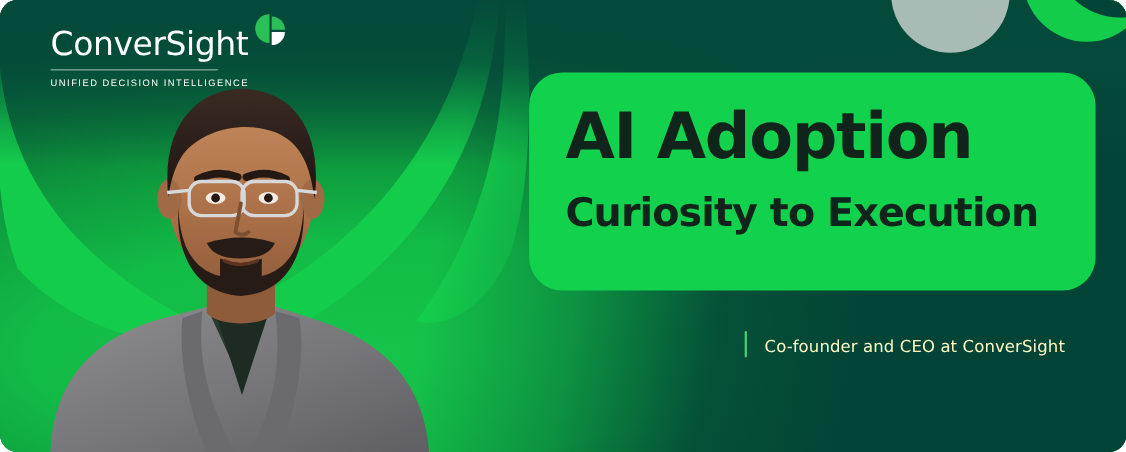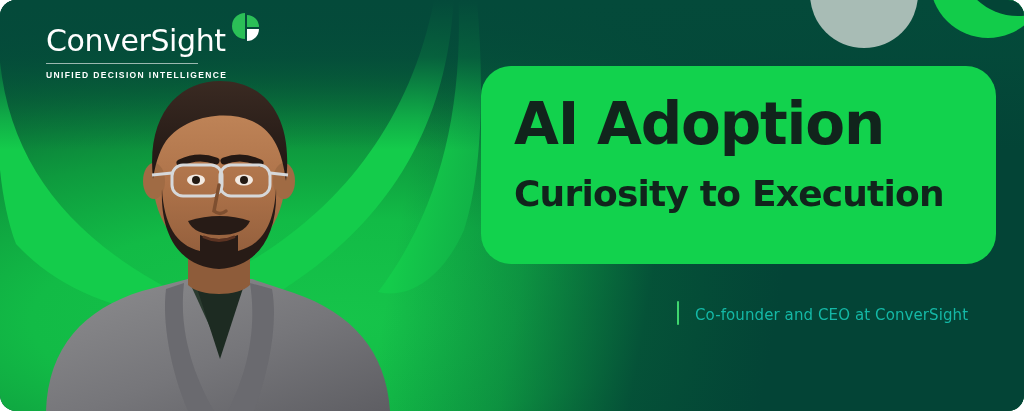--- a/index.html
+++ b/index.html
@@ -80,21 +80,21 @@
   }
   .logo-mark {
     position:relative; width:34px; height:34px;
     margin-left:3px; margin-top:-16px; flex:0 0 auto;
   }
   .logo-rule {
     margin-top:7px; height:1px; width:152px; background:rgba(255,255,255,0.6);
   }
   .logo-tag {
     margin-top:6px;
-    font-size:8.5px; font-weight:700; letter-spacing:1.35px;
+    font-size:8.5px; font-weight:400; letter-spacing:1.35px;
     color:#ffffff; white-space:nowrap; text-align:center;
     width:123px;
   }
 
   
   .title-card {
     position:absolute;
     left:481px; top:66px;
     width:515px; height:198px;
     background:#12d24d;
@@ -126,21 +126,21 @@
     margin-right:16px; border-radius:1px;
   }
   .speaker-text { padding-top:1px; }
   .speaker-name {
     font-family:"DejaVu Sans", sans-serif;
     font-size:15px; font-weight:700; color:#ffffff;
     letter-spacing:0.1px; line-height:1.25; white-space:nowrap;
   }
   .speaker-role {
     font-family:"DejaVu Sans", sans-serif;
-    font-size:15px; font-weight:400; color:#14b8a6;
+    font-size:15px; font-weight:400; color:#fef9c3;
     letter-spacing:0.1px; line-height:1.35; white-space:nowrap;
     margin-top:3px;
   }
 </style>
 </head>
 <body>
 
 <div id="banner">
 
   <div class="bg-base"></div>

